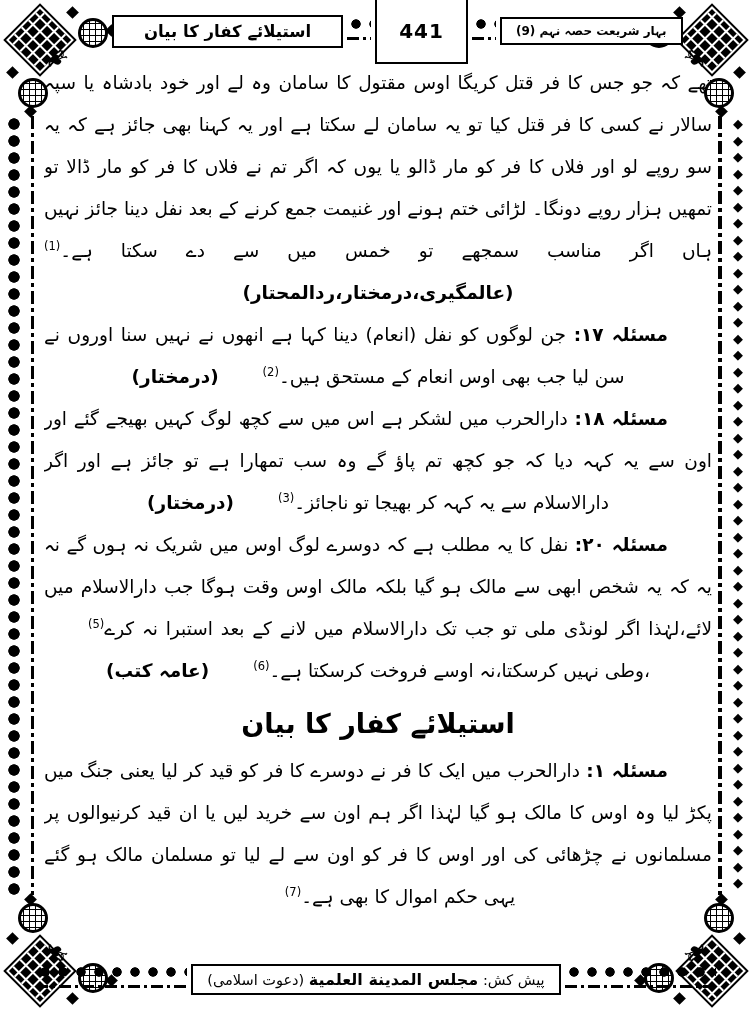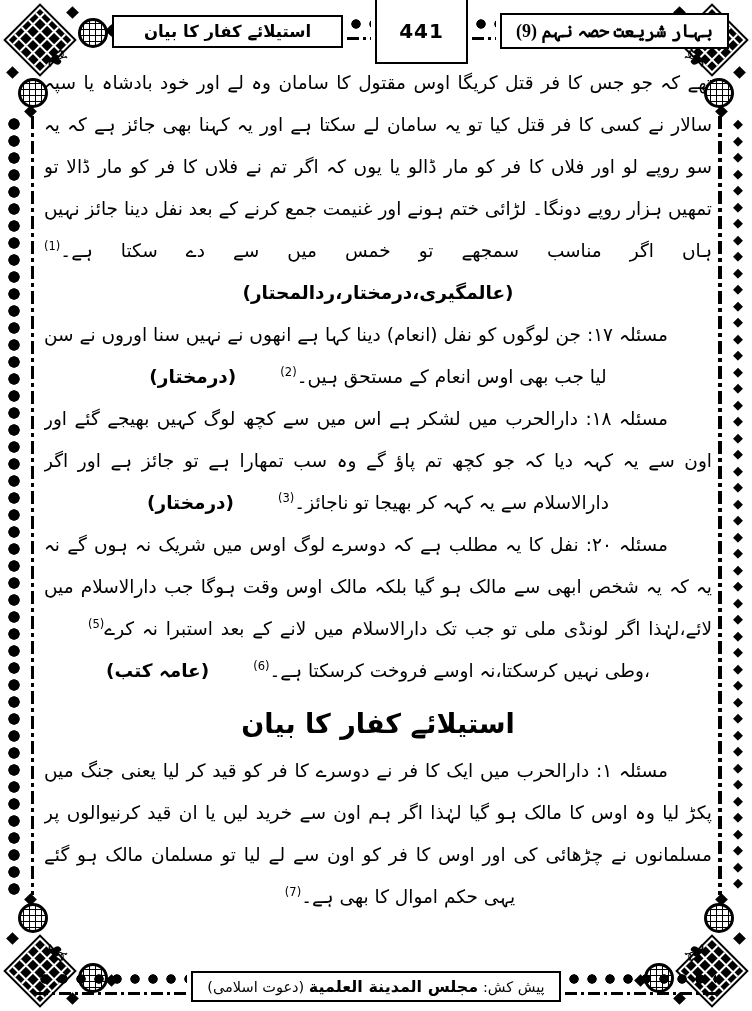--- a/index.html
+++ b/index.html
@@ -64,41 +64,41 @@
     background-size:18px 13px,auto 3px;
     background-repeat:repeat-x,repeat-x;
     background-position:0 0,0 19px;
   }
   .hdr-box{
     border:2.5px solid #000;background:#fff;white-space:nowrap;
     font-weight:bold;text-align:center;direction:rtl;
   }
   .hdr-box.chapter{font-size:16.5px;padding:5px 30px;}
   .hdr-box.pagenum{font-size:20px;padding:19px 22px;direction:ltr;letter-spacing:1px;}
-  .hdr-box.book{font-size:18px;padding:5px 14px;font-family:Liberation Serif, serif;}
+  .hdr-box.book{font-size:12px;padding:5px 14px;}
   
   .content{
     position:absolute;top:62px;left:44px;right:40px;bottom:56px;
     direction:rtl;overflow:hidden;z-index:1;
   }
   .para{
     margin:0;font-size:18.5px;line-height:42px;
     text-align:justify;text-align-last:center;
   }
   .para.indent{text-indent:44px;}
-  .mlabel{font-weight:normal;}
+  .mlabel{font-weight:bold;}
   .ref{font-size:11.5px;direction:ltr;unicode-bidi:embed;display:inline-block;vertical-align:7px;line-height:0;}
   .cite{white-space:nowrap;font-weight:bold;}
   .section-heading{
     margin:10px 0 4px;text-align:center;text-align-last:center;
     font-size:27px;font-weight:bold;line-height:44px;
   }
   
   .ftr{
-    position:absolute;bottom:5px;left:36px;right:36px;height:40px;z-index:4;
+    position:absolute;bottom:12px;left:36px;right:36px;height:40px;z-index:4;
     display:flex;align-items:center;gap:4px;
   }
   .footer-box{
     border:2.5px solid #000;background:#fff;white-space:nowrap;direction:rtl;
     font-size:14.5px;padding:4px 14px;text-align:center;
   }
   .footer-box .org{font-weight:bold;font-size:16px;}
 </style>
 </head>
 <body>

